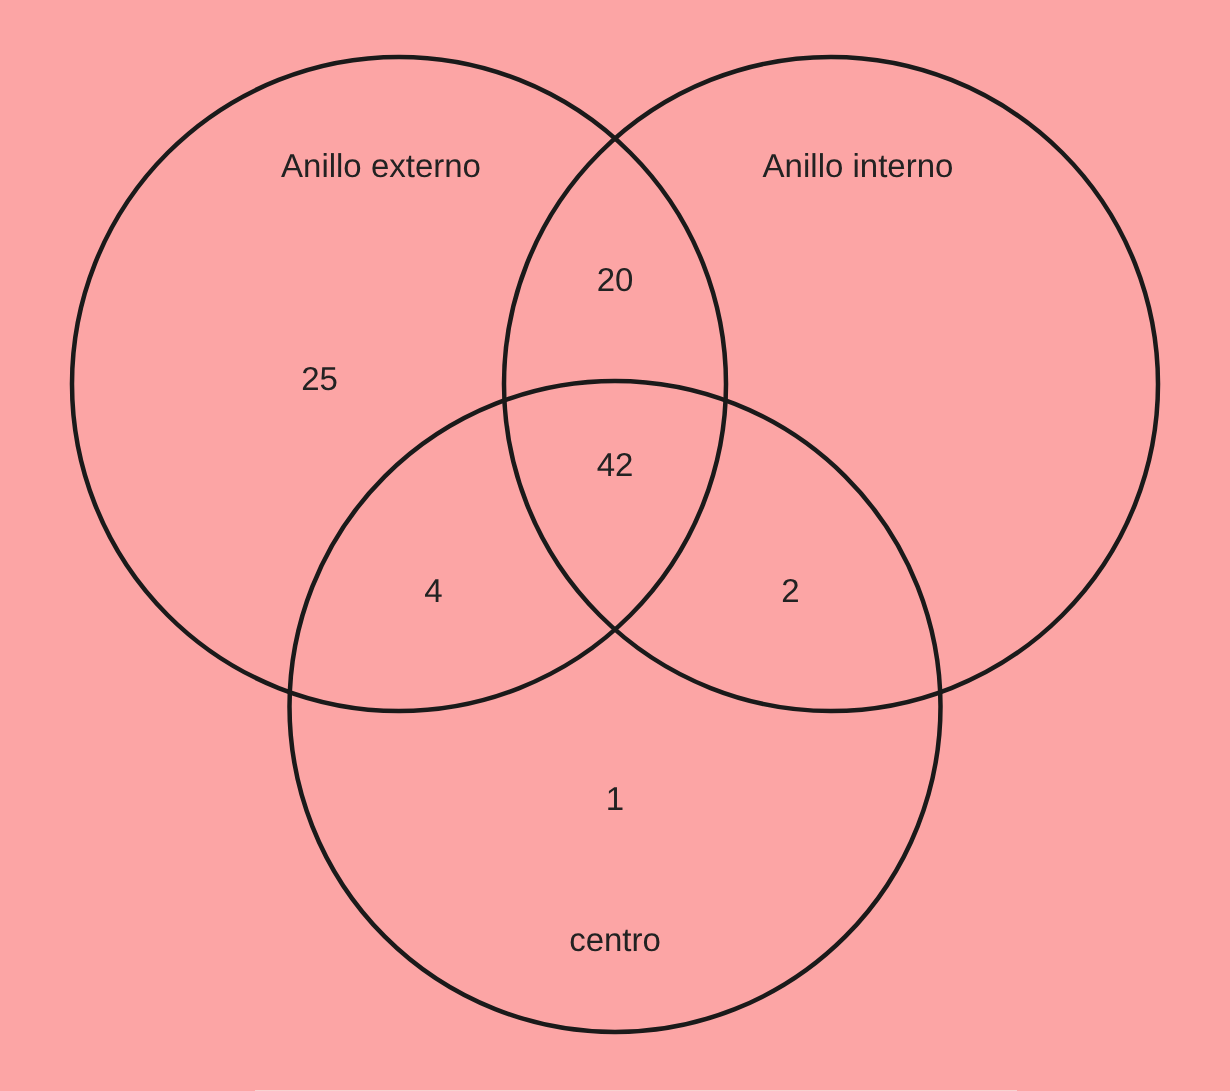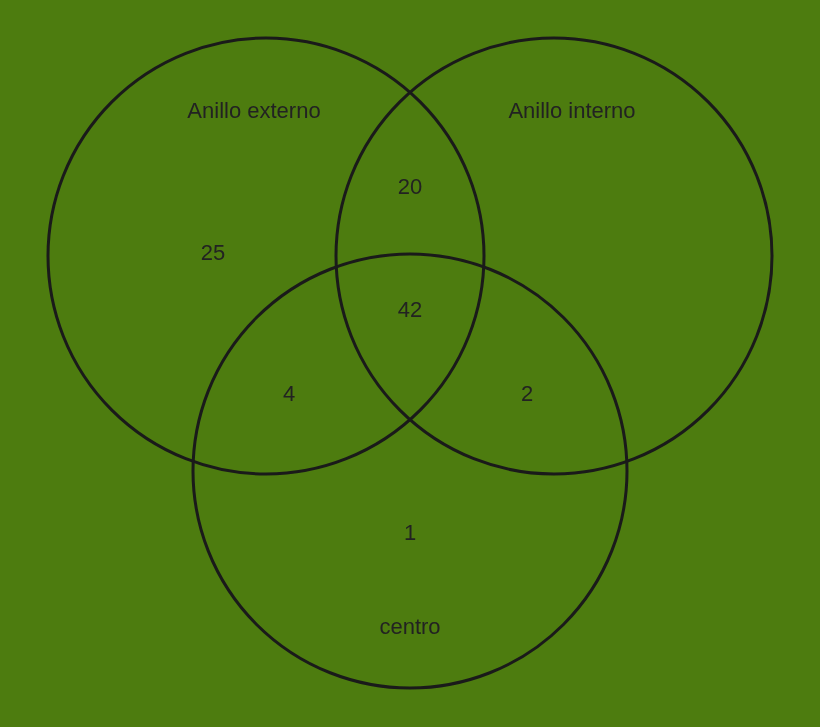--- a/index.html
+++ b/index.html
@@ -1,16 +1,16 @@
 <!DOCTYPE html>
 <html><head>
 <meta charset="utf-8">
 <style>
   html, body { margin: 0; padding: 0; background: #f5f5f5; }
-  #stage { position: relative; width: 820px; height: 727px; background: #4d7c0f; overflow: hidden; }
+  #stage { position: relative; width: 820px; height: 727px; background: #fca5a5; overflow: hidden; }
   svg { position: absolute; left: 0; top: 0; }
   .lbl { font-family: "Liberation Sans", sans-serif; font-size: 22px; fill: #222222; }
   .num { font-family: "Liberation Sans", sans-serif; font-size: 22px; fill: #222222; }
   circle { fill: none; stroke: #1a1a1a; stroke-width: 3; }
 </style>
 </head>
 <body>
 
 <div id="stage">
   <svg width="820" height="727" viewBox="0 0 820 727">

